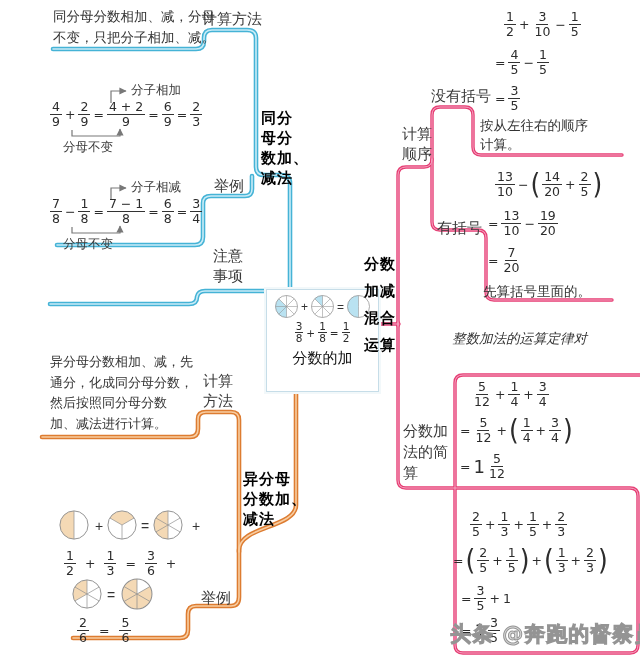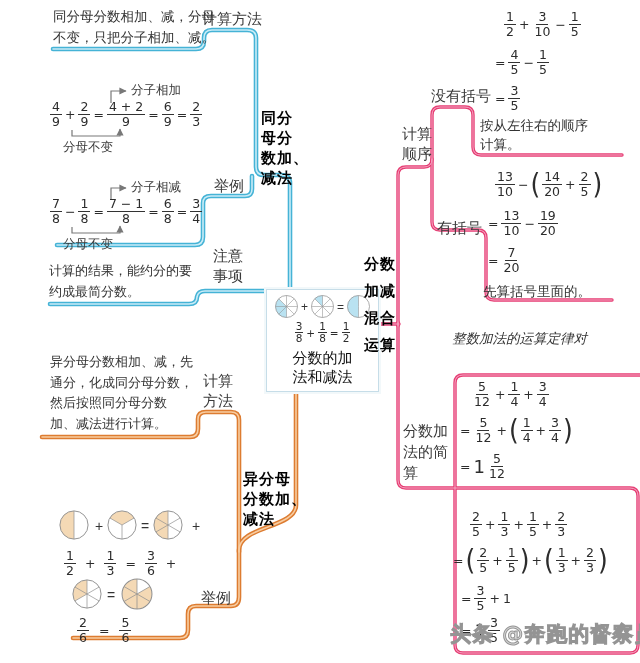--- a/index.html
+++ b/index.html
@@ -159,24 +159,20 @@
         <span class="num">3</span>
         <span class="den">4</span>
       </span>
     </div>
   <div class="abs annot" style="left:63px;top:236px;">分母不变</div>
 
   <div class="abs blabel" style="left:213px;top:246px;">
     <span>注意</span>
     <span>事项</span>
   </div>
-  <div class="abs txt" style="left:49px;top:260px;font-size:13px;">
-    <span>计算的结果，能约分的要</span>
-    <span>约成最简分数。</span>
-  </div>
 
   <div class="abs node" style="left:266px;top:289px;width:111px;height:101px;">
     <div class="pies" style="margin-top:4px;">
       <span class="pie" style="width:25px;height:25px;">
           <svg viewBox="0 0 100 100">
             <circle cx="50" cy="50" r="44" fill="#fff"></circle>
             <path d="M50,50 L50.0,94.0 A44,44 0 0 1 18.9,18.9 Z" fill="#b9e2f1"></path>
             <g stroke="#909090" stroke-width="2.2">
               <line x1="50" y1="50" x2="50.0" y2="94.0"></line>
               <line x1="50" y1="50" x2="18.9" y2="81.1"></line>
@@ -232,21 +228,20 @@
           <span class="den">8</span>
         </span>
         <span class="mt">=</span>
         <span class="frac">
           <span class="num">1</span>
           <span class="den">2</span>
         </span>
       </div>
     <div class="node-title" style="margin-top:3px;">
       <span style="display:block;">分数的加</span>
-      <span style="display:block;">法和减法</span>
     </div>
   </div>
 
   <div class="abs vlabel" style="left:364px;top:222px;">
     <span style="line-height:27px;">分数</span>
     <span style="line-height:27px;">加减</span>
     <span style="line-height:27px;">混合</span>
     <span style="line-height:27px;">运算</span>
   </div>
   <div class="abs blabel" style="left:402px;top:124px;">

